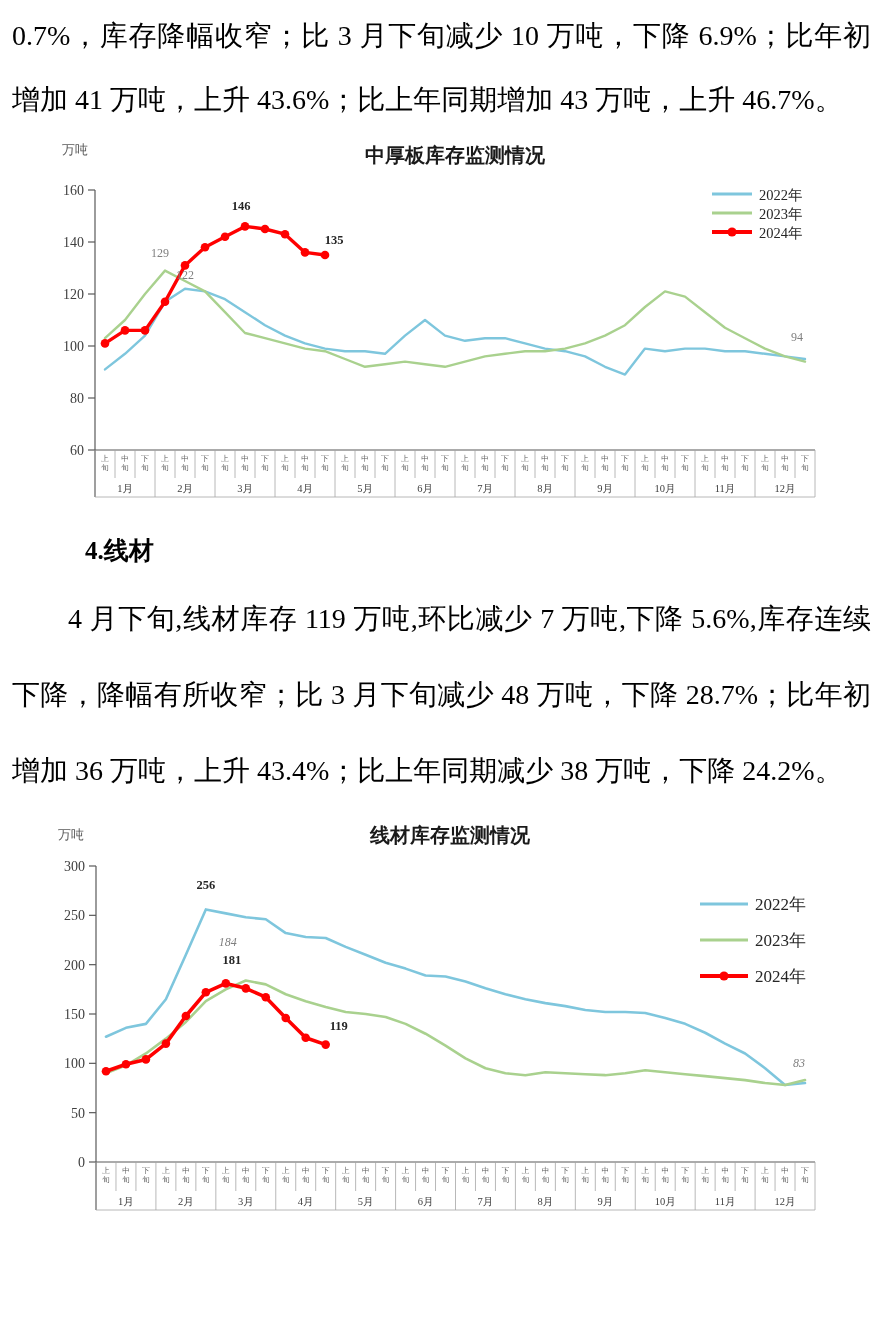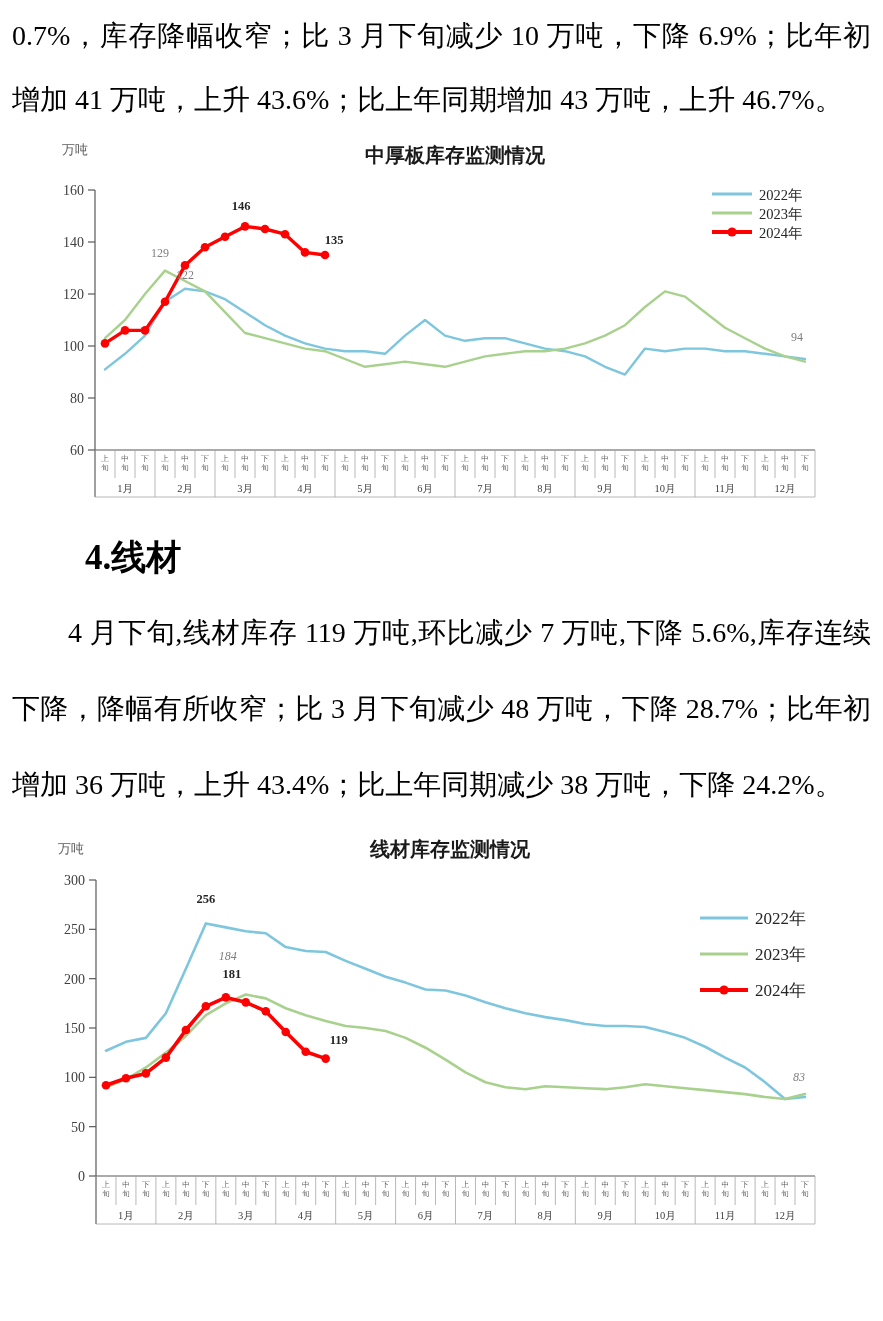--- a/index.html
+++ b/index.html
@@ -1,20 +1,20 @@
 <!DOCTYPE html>
 <html lang="zh"><head>
 <meta charset="utf-8">
 <style>
   html,body{margin:0;padding:0;background:#fff;}
   body{width:883px;font-family:"Liberation Serif","DejaVu Serif",serif;color:#000;}
   .para{font-size:28px;line-height:64px;text-align:justify;margin:0;padding:0 12px;}
   .para.first{margin-top:4px;}
   .para.indent{text-indent:56px;margin-top:14px;line-height:76px;}
-  .sec-heading{font-size:35px;font-weight:bold;margin:34px 0 0 85px;}
+  .sec-heading{font-size:25px;font-weight:bold;margin:34px 0 0 85px;}
   figure{margin:0;padding:0;}
   svg{display:block;}
   svg text{font-family:"Liberation Serif","DejaVu Serif",serif;}
   .ct{font-size:20px;font-weight:bold;fill:#1a1a1a;}
   .yl{font-size:13px;fill:#595959;}
   .tk{font-size:14px;fill:#404040;}
   .xq{font-size:7.5px;fill:#595959;}
   .xm{font-size:10.5px;fill:#404040;}
   .lg{fill:#262626;}
   .ax{stroke:#595959;stroke-width:1.2;}

